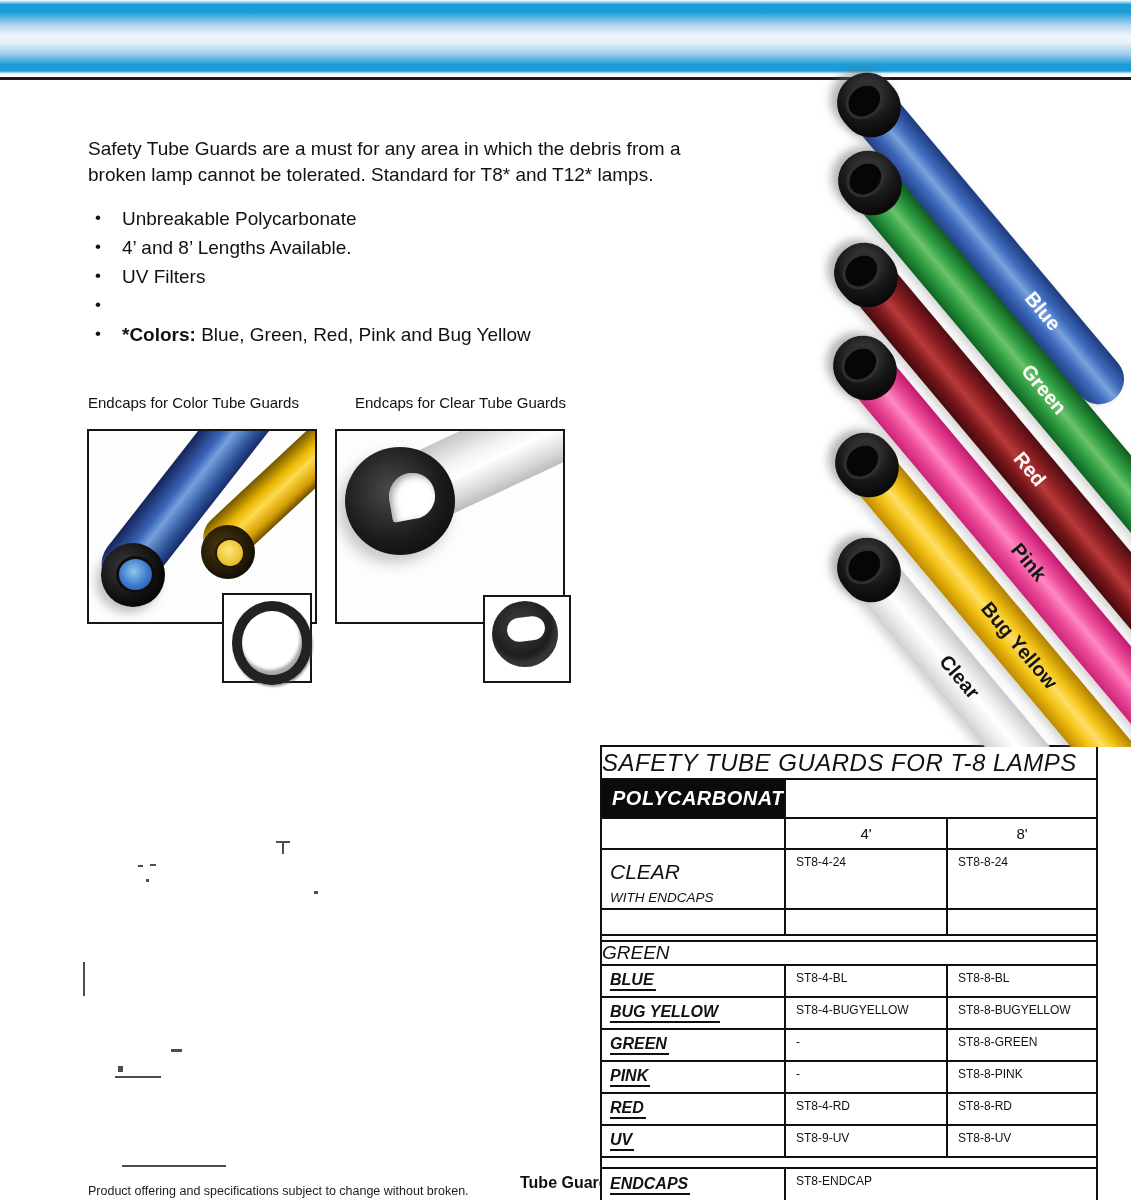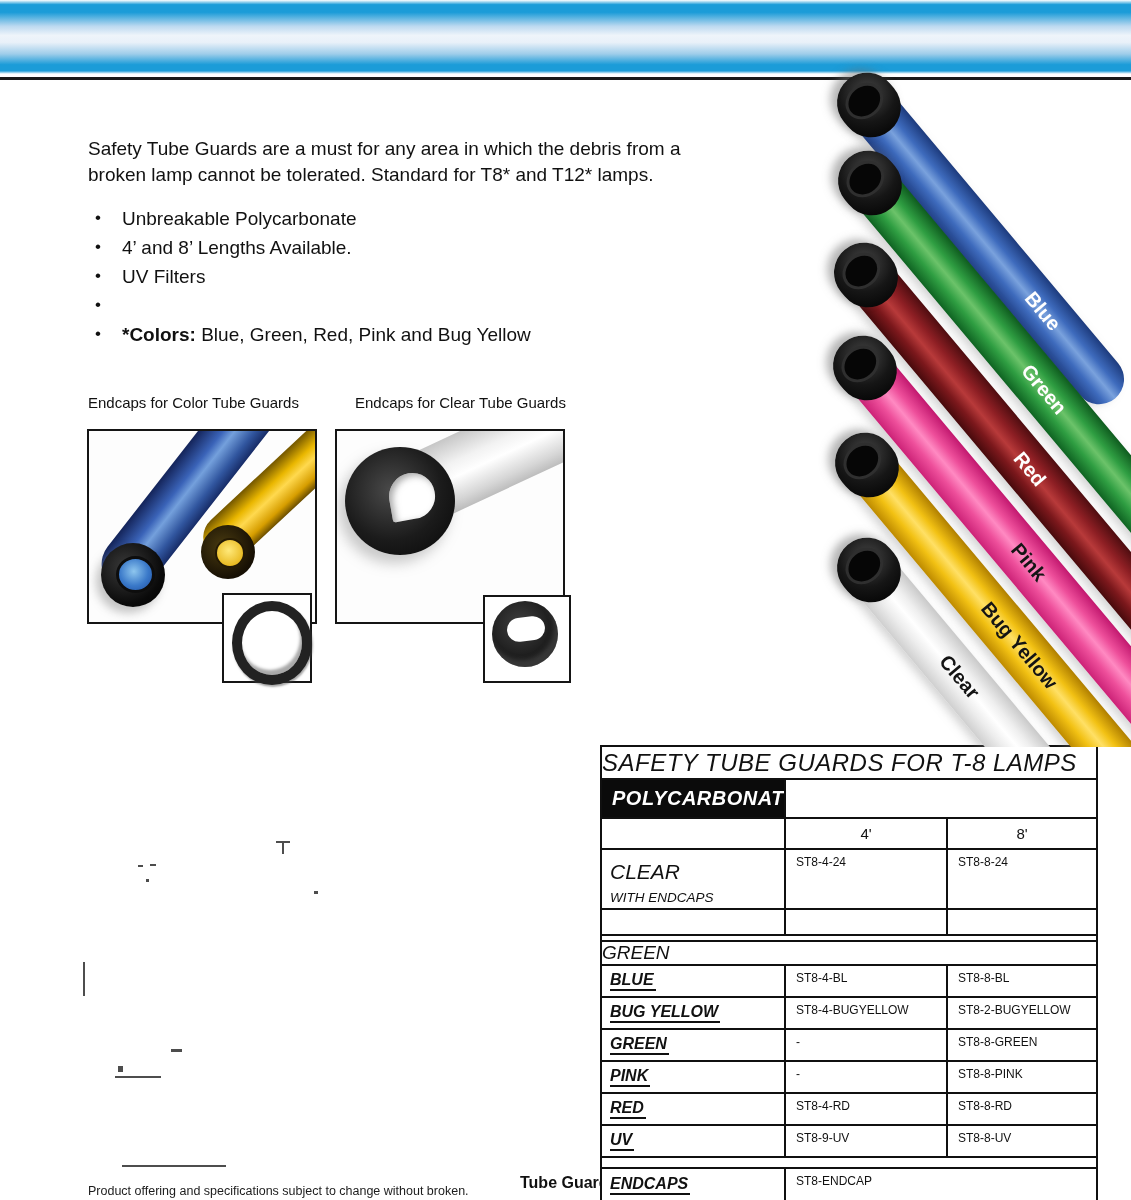--- a/index.html
+++ b/index.html
@@ -257,21 +257,21 @@
       <td colspan="3">GREEN</td>
     </tr>
     <tr class="r-color">
       <td class="clabel"><span class="ul">BLUE</span></td>
       <td class="code">ST8-4-BL</td>
       <td class="code">ST8-8-BL</td>
     </tr>
     <tr class="r-color">
       <td class="clabel"><span class="ul">BUG YELLOW</span></td>
       <td class="code">ST8-4-BUGYELLOW</td>
-      <td class="code">ST8-2-BUGYELLOW</td>
+      <td class="code">ST8-8-BUGYELLOW</td>
     </tr>
     <tr class="r-color">
       <td class="clabel"><span class="ul">GREEN</span></td>
       <td class="code">-</td>
       <td class="code">ST8-8-GREEN</td>
     </tr>
     <tr class="r-color">
       <td class="clabel"><span class="ul">PINK</span></td>
       <td class="code">-</td>
       <td class="code">ST8-8-PINK</td>

